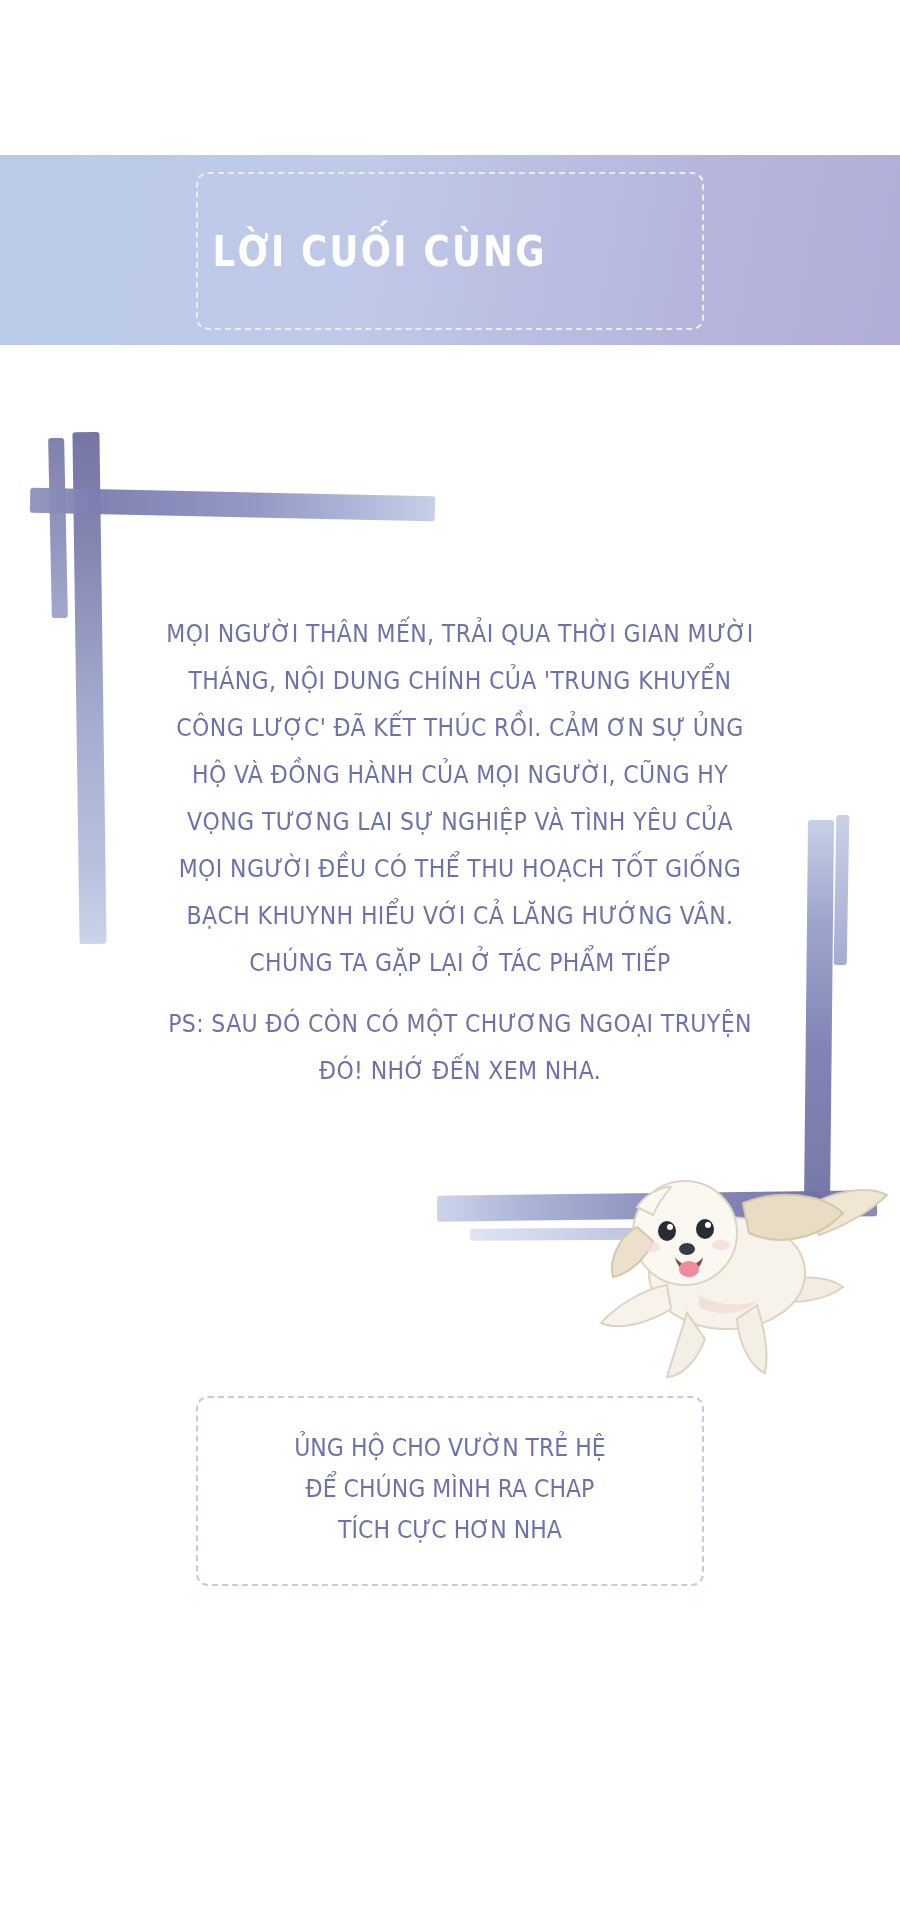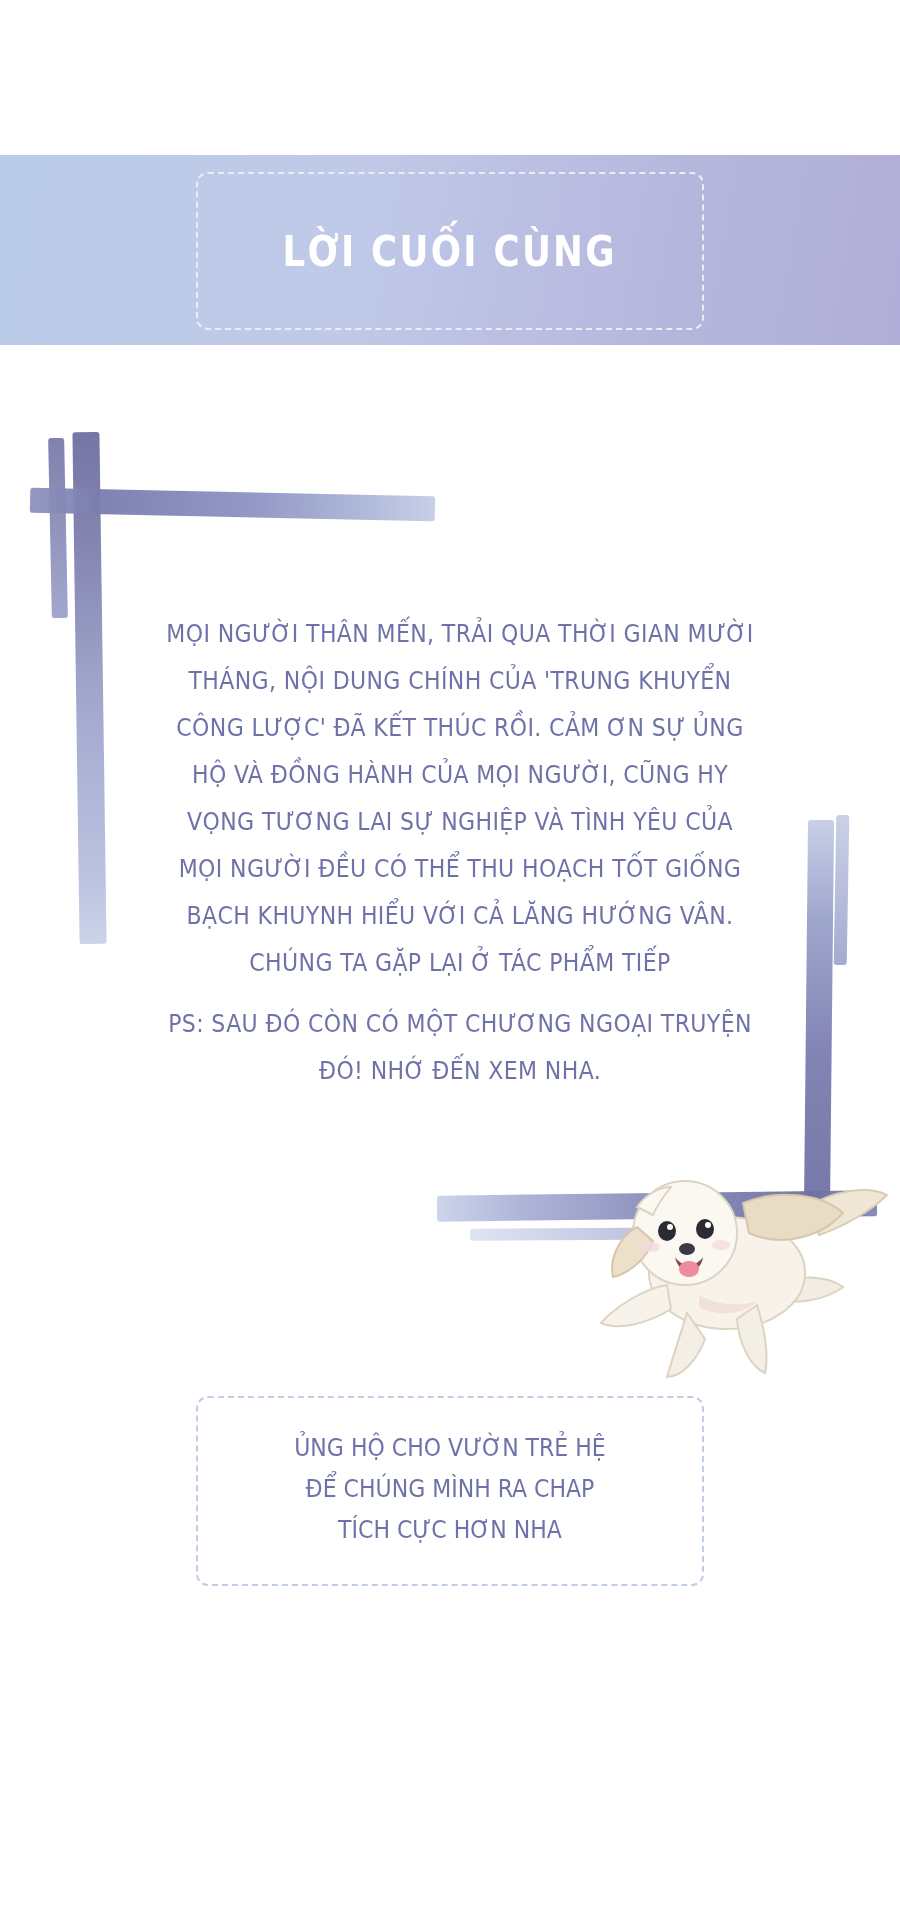--- a/index.html
+++ b/index.html
@@ -36,21 +36,20 @@
     position: absolute;
     left: 196px;
     top: 172px;
     width: 508px;
     height: 158px;
     border: 2px dashed #e8eef8;
     border-radius: 12px;
     box-sizing: border-box;
     display: flex;
     align-items: center;
-    justify-content: center;
   }
   .header-title {
     font-size: 43px;
     letter-spacing: 2.5px;
     font-weight: bold;
     color: #ffffff;
     font-family: "DejaVu Sans Condensed", "Liberation Sans", sans-serif;
     transform: scaleX(0.92);
     text-align: center;
   }

